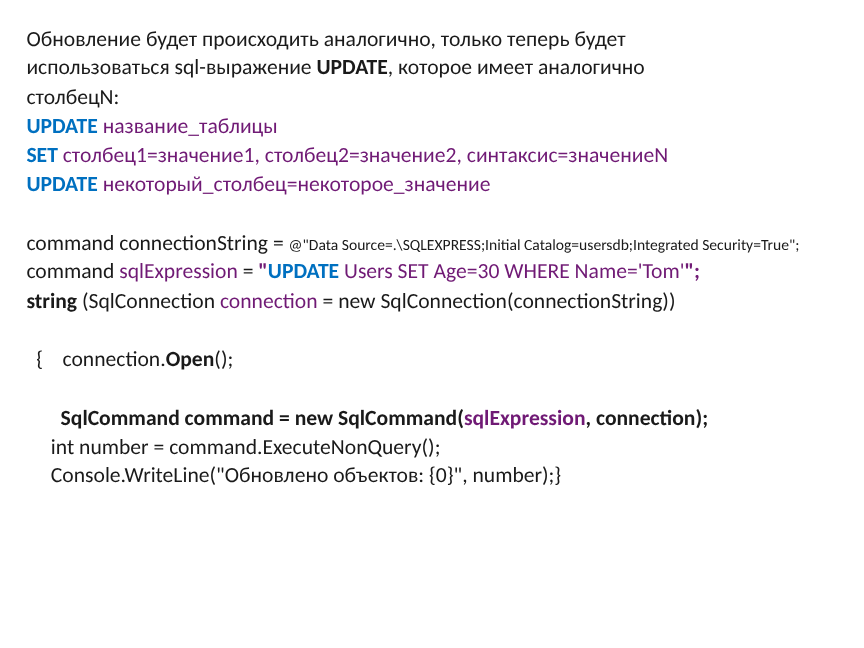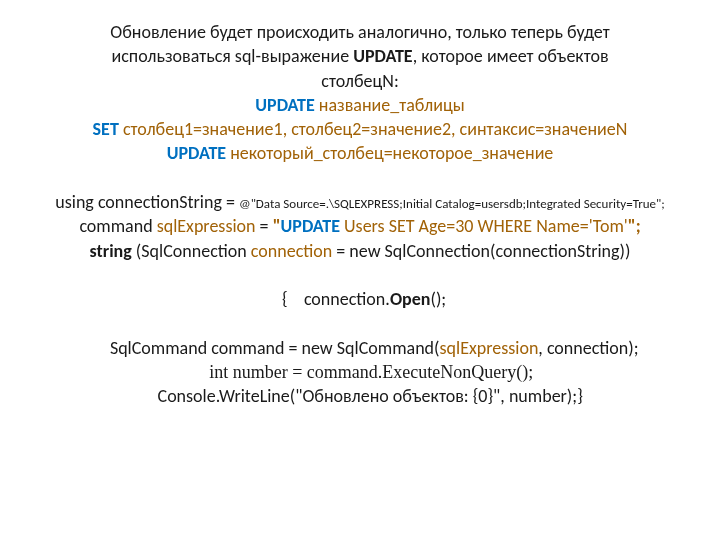--- a/index.html
+++ b/index.html
@@ -7,62 +7,62 @@
     padding: 20px 22px;
     font-family: Calibri, Arial, sans-serif;
     font-size: 18px;
     line-height: 1.35;
     color: #1a1a1a;
     background: #fff;
     width: 720px;
     height: 540px;
     box-sizing: border-box;
   }
-  .line { display: block; text-align: center; }
+  .line { display: block; }
   .bold { font-weight: 700; }
   .kw { color: #0070c0; font-weight: 700; }
-  .blue { color: #a16207; }
+  .blue { color: #701a75; }
   .small { font-size: 13px; }
 </style>
 </head>
 <body>
 
 <div class="line">Обновление будет происходить аналогично, только теперь будет</div>
 <div class="line">
-  <span>использоваться sql-выражение </span><span class="bold">UPDATE</span><span>, которое имеет объектов</span>
+  <span>использоваться sql-выражение </span><span class="bold">UPDATE</span><span>, которое имеет аналогично</span>
 </div>
 <div class="line">столбецN:</div>
 
 <div class="line">
   <span class="kw">UPDATE</span><span class="blue"> название_таблицы</span>
 </div>
 <div class="line">
   <span class="kw">SET</span><span class="blue"> столбец1=значение1, столбец2=значение2, синтаксис=значениеN</span>
 </div>
 <div class="line">
   <span class="kw">UPDATE</span><span class="blue"> некоторый_столбец=некоторое_значение</span>
 </div>
 
 <div class="line">&nbsp;</div>
 
 <div class="line">
-  <span>using connectionString = </span><span class="small">@"Data Source=.\SQLEXPRESS;Initial Catalog=usersdb;Integrated Security=True";</span>
+  <span>command connectionString = </span><span class="small">@"Data Source=.\SQLEXPRESS;Initial Catalog=usersdb;Integrated Security=True";</span>
 </div>
 
 <div class="line">
   <span> command </span><span class="blue">sqlExpression</span><span> = </span><span class="blue bold">"</span><span class="kw">UPDATE</span><span class="blue"> Users SET Age=30 WHERE Name='Tom'</span><span class="blue bold">";</span>
 </div>
 
 <div class="line">
   <span class="bold">string</span><span> (SqlConnection </span><span class="blue">connection</span><span> = new SqlConnection(connectionString))</span>
 </div>
 
 <div class="line" style="white-space: pre;">
   <span>{    connection.</span><span class="bold">Open</span><span>();</span>
 </div>
 
-<div class="line" style="white-space: pre;">
+<div class="line" style="white-space: pre; font-weight: bold;">
   <span>     SqlCommand command = new SqlCommand(</span><span class="blue">sqlExpression</span><span>, connection);</span>
 </div>
 
-<div class="line" style="white-space: pre; font-family: Liberation Serif, serif;">     int number = command.ExecuteNonQuery();</div>
+<div class="line" style="white-space: pre;">     int number = command.ExecuteNonQuery();</div>
 
 <div class="line" style="white-space: pre;">     Console.WriteLine("Обновлено объектов: {0}", number);}</div>
 
 </body></html>

